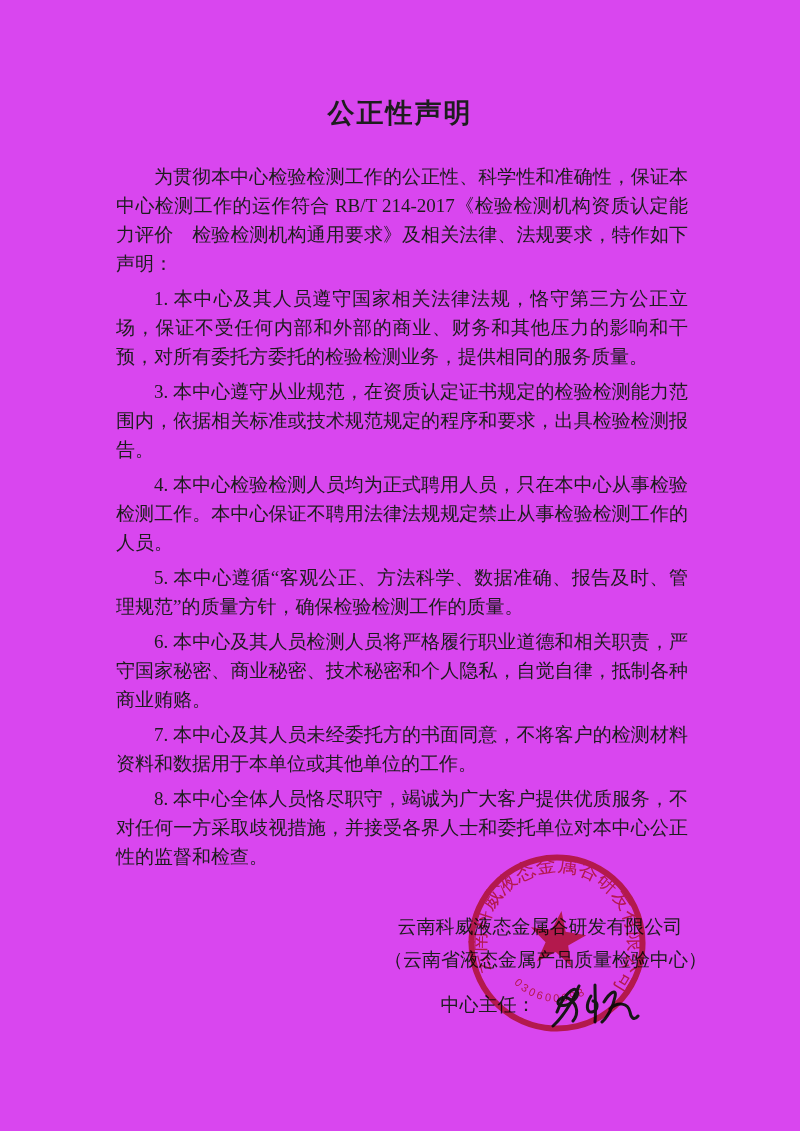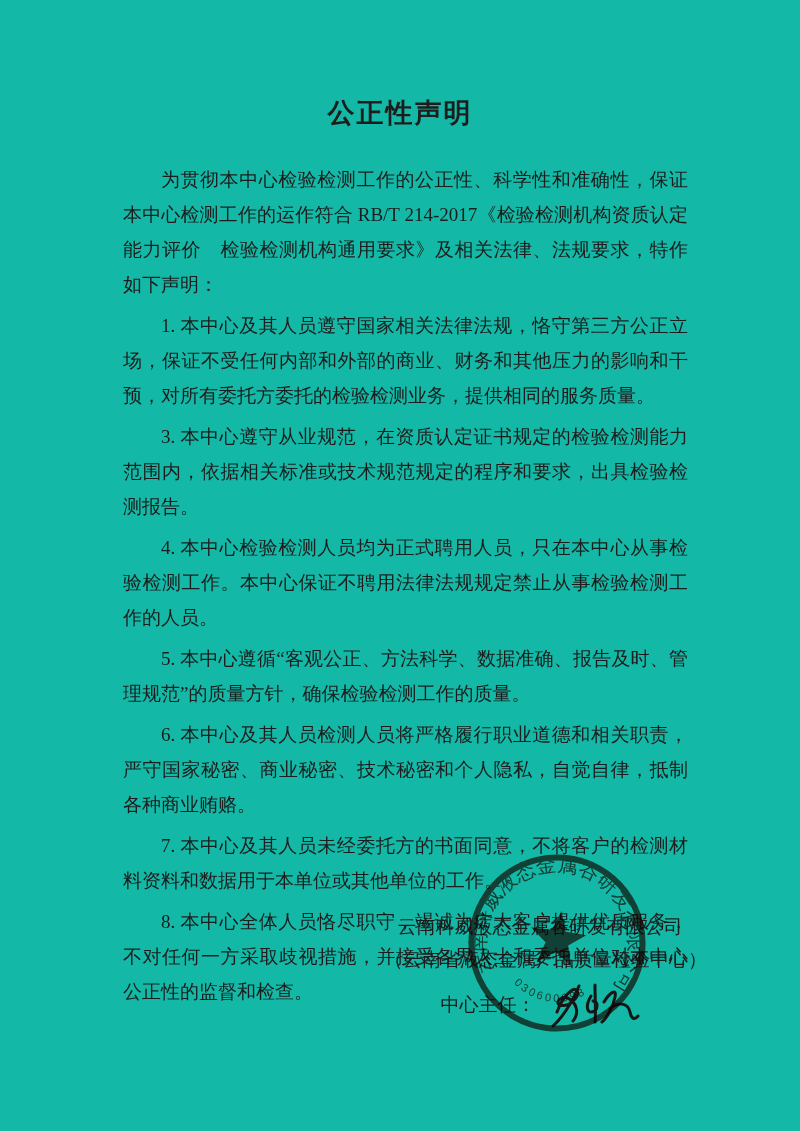--- a/index.html
+++ b/index.html
@@ -1,42 +1,42 @@
 <!DOCTYPE html>
 <html><head>
 <meta charset="utf-8">
 <style>
   html,body{margin:0;padding:0;background:#ffffff;}
   .page{
     position:relative;
     width:800px;height:1131px;
-    background:#14b8a6;
+    background:#d946ef;
     color:#1d1d1d;
     font-family:"Liberation Serif","DejaVu Serif",serif;
     overflow:hidden;
   }
   .content{
     position:absolute;
     left:112px;top:95px;width:576px;
   }
   .doc-title{
     font-family:"Liberation Sans","DejaVu Sans",sans-serif;
     font-weight:700;
     font-size:27px;
     line-height:36px;
     letter-spacing:2px;
     text-align:center;
     margin:0 0 31px 0;
   }
   .para{
     font-size:19px;
-    line-height:35px;
+    line-height:29px;
     text-align:justify;
     text-indent:2em;
-    margin:0 0 6px 11px;
+    margin:0 0 6px 4px;
   }
   .sig-block{
     position:absolute;
     top:910px;right:104px;width:312px;
     font-size:19px;
     line-height:33px;
     text-align:center;
     white-space:nowrap;
   }
   .sig-line{margin:0;}

